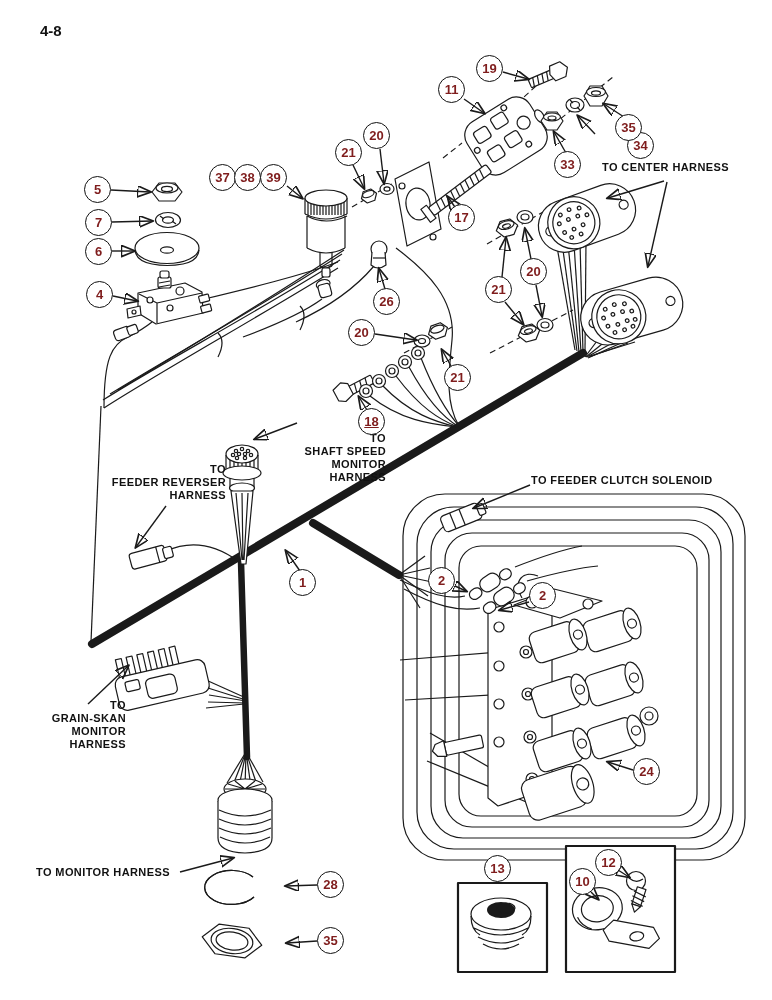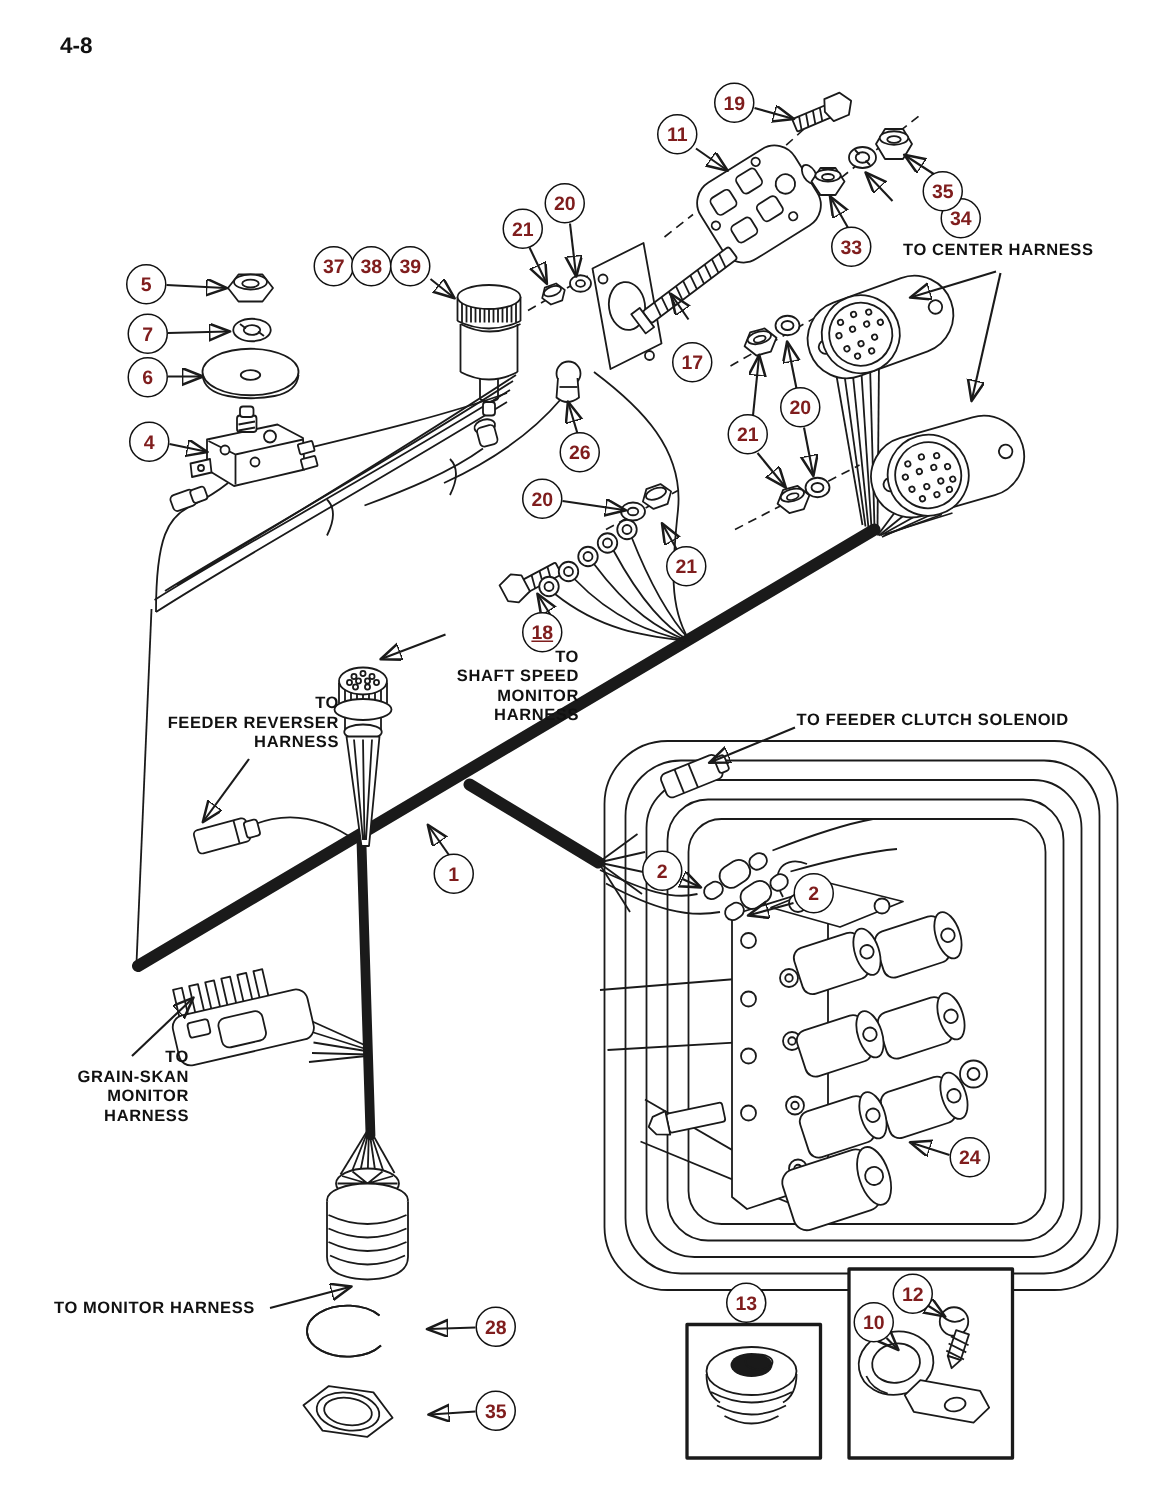--- a/index.html
+++ b/index.html
@@ -567,25 +567,25 @@
 <div class="co" style="left:615px;top:114px;text-align:center;">35</div>
 <div class="co" style="left:209px;top:164px;">37</div>
 <div class="co" style="left:234px;top:164px;">38</div>
 <div class="co" style="left:260px;top:164px;">39</div>
 <div class="co" style="left:335px;top:139px;">21</div>
 <div class="co" style="left:363px;top:122px;">20</div>
 <div class="co" style="left:84px;top:176px;">5</div>
 <div class="co" style="left:85px;top:209px;">7</div>
 <div class="co" style="left:85px;top:238px;">6</div>
 <div class="co" style="left:86px;top:281px;">4</div>
-<div class="co" style="left:448px;top:228px;">17</div>
+<div class="co" style="left:448px;top:204px;">17</div>
 <div class="co" style="left:373px;top:288px;">26</div>
 <div class="co" style="left:348px;top:319px;">20</div>
 <div class="co" style="left:444px;top:364px;">21</div>
-<div class="co" style="left:348px;top:408px;text-decoration:underline;">18</div>
+<div class="co" style="left:358px;top:408px;text-decoration:underline;">18</div>
 <div class="co" style="left:485px;top:276px;">21</div>
 <div class="co" style="left:520px;top:258px;">20</div>
 <div class="co" style="left:289px;top:569px;">1</div>
 <div class="co" style="left:428px;top:567px;">2</div>
 <div class="co" style="left:529px;top:582px;">2</div>
 <div class="co" style="left:633px;top:758px;">24</div>
 <div class="co" style="left:317px;top:871px;">28</div>
 <div class="co" style="left:317px;top:927px;">35</div>
 <div class="co" style="left:484px;top:855px;">13</div>
 <div class="co" style="left:595px;top:849px;text-align:center;">12</div>

